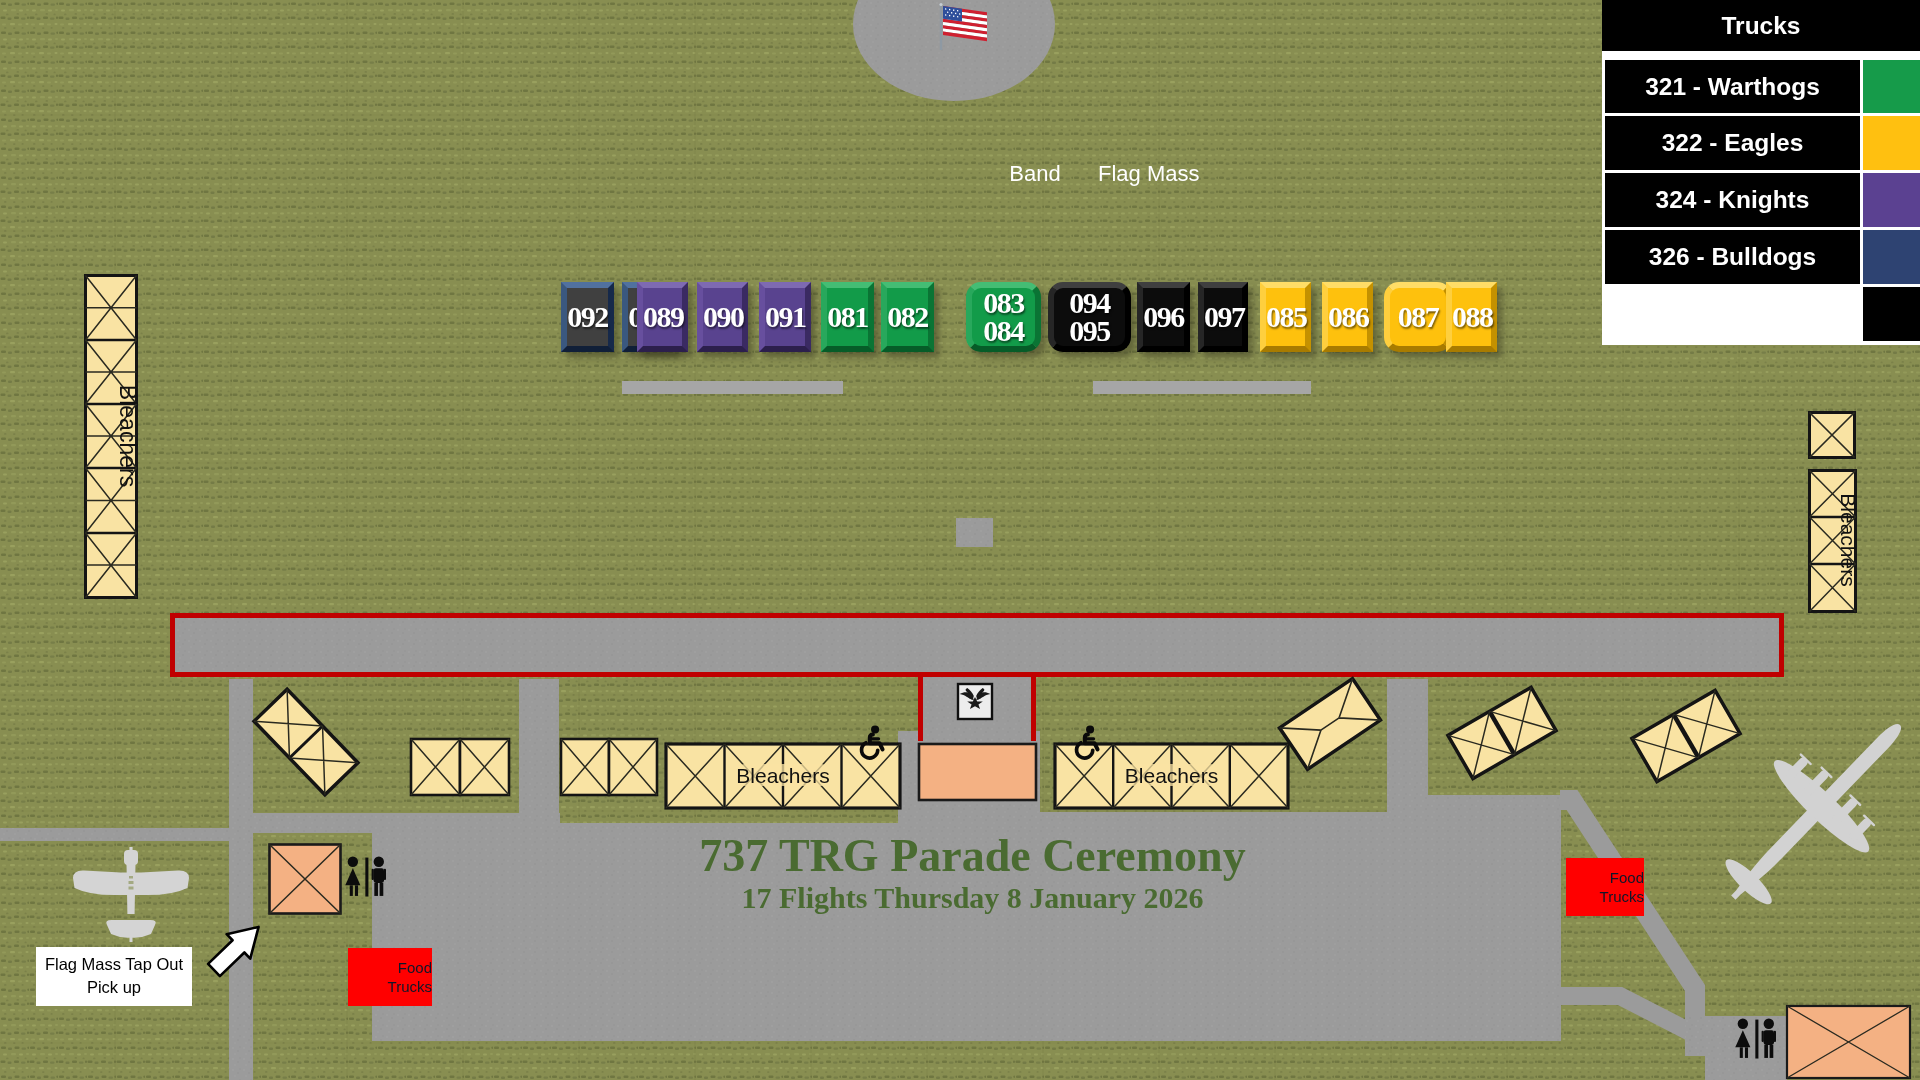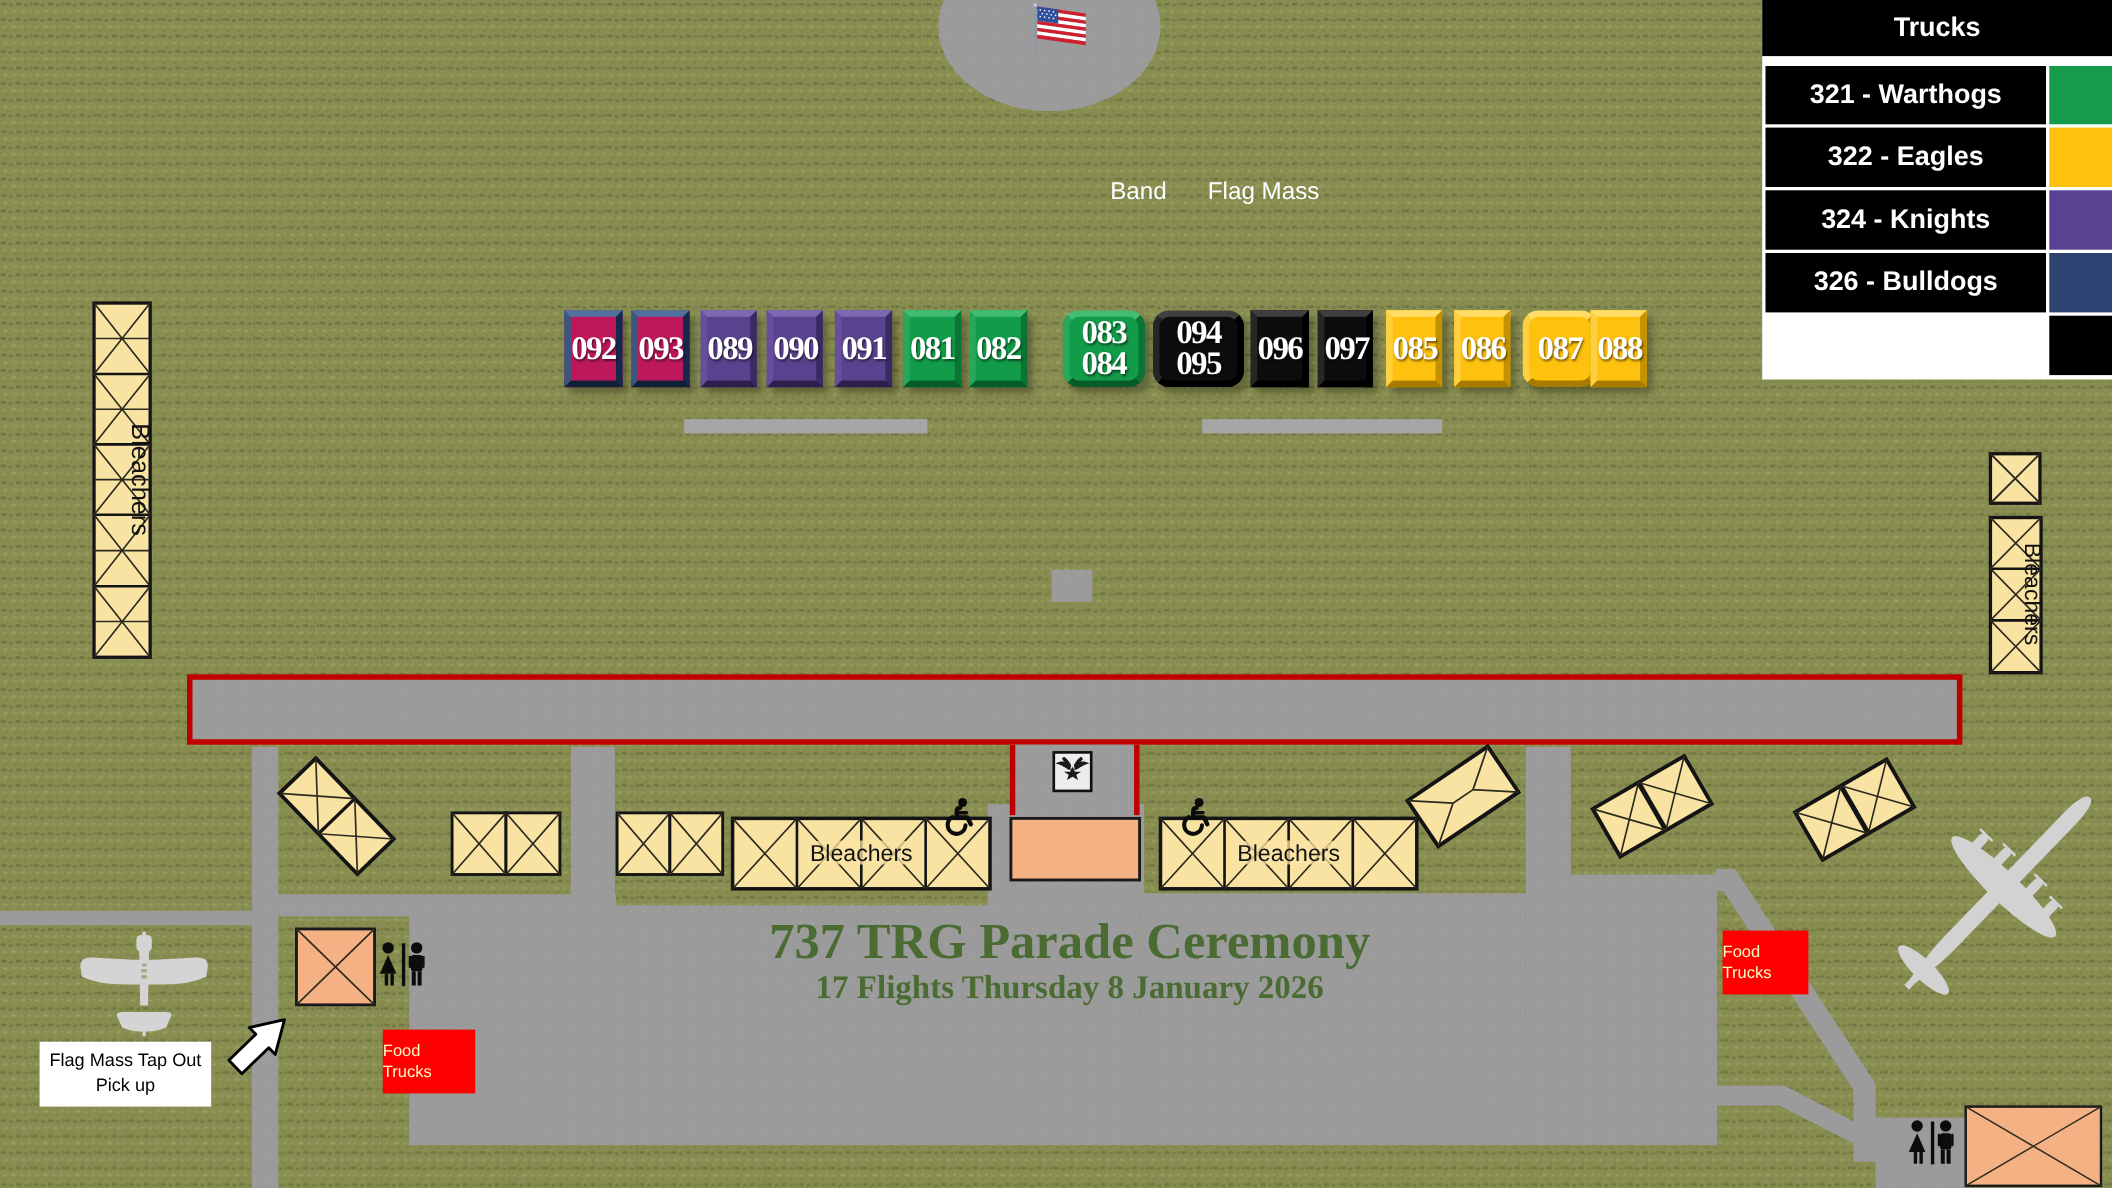--- a/index.html
+++ b/index.html
@@ -2,32 +2,32 @@
 <html><head>
 <meta charset="utf-8">
 <style>
   html,body{margin:0;padding:0;background:#777;}
   #page{position:relative;width:1920px;height:1080px;overflow:hidden;font-family:"Liberation Sans",sans-serif;}
   #bg{position:absolute;left:0;top:0;}
   .fb{position:absolute;top:282px;height:70px;box-sizing:border-box;border:6px solid;
       font:bold 30px "Liberation Serif",serif;letter-spacing:-1.5px;color:#fff;text-align:center;line-height:57px;
       text-shadow:1px 2px 2px rgba(0,0,0,.55);box-shadow:5px 6px 6px rgba(45,45,25,.4);}
   .fb2{line-height:28px;padding-top:1px;border-radius:15px;}
-  .navy{background:#be185d;border-color:#51719f #16294a #101f38 #3a587f;}
+  .navy{background:#404040;border-color:#51719f #16294a #101f38 #3a587f;margin-left:48px;}
   .purp{background:#59438f;border-color:#7e6ab2 #3a2a62 #2c1f4c #674f9e;}
   .gren{background:#129b49;border-color:#44bd74 #0a7434 #065c28 #28a85c;}
   .blak{background:#0c0c0c;border-color:#3f3f3f #000 #000 #262626;}
   .yelo{background:#fec10d;border-color:#ffdd67 #c49100 #a87b00 #fecf3e;}
   #legend{position:absolute;left:1602px;top:0;width:318px;height:345px;background:#fff;}
   .lrow{position:absolute;background:#000;color:#fff;font:bold 24.5px "Liberation Sans",sans-serif;
         text-align:center;}
   .lsw{position:absolute;left:261px;width:57px;}
   .lab{position:absolute;color:#fff;font:22px "Liberation Sans",sans-serif;text-align:center;white-space:nowrap;}
-  .ft{position:absolute;background:#f00;color:#fef9c3;font:15px "Liberation Sans",sans-serif;
-      text-align:left;line-height:19px;padding-top:10px;box-sizing:border-box;}
+  .ft{position:absolute;background:#f00;color:#0f172a;font:15px "Liberation Sans",sans-serif;
+      text-align:right;line-height:19px;padding-top:10px;box-sizing:border-box;margin-top:12px;}
   #title{position:absolute;left:520px;top:829px;width:905px;text-align:center;
          font:bold 46px "Liberation Serif",serif;color:#4a6b31;}
   #subtitle{position:absolute;left:520px;top:881px;width:905px;text-align:center;
          font:bold 30px "Liberation Serif",serif;color:#4a6b31;}
   #wbox{position:absolute;left:36px;top:947px;width:156px;height:59px;background:#fff;color:#000;
         font:16.5px "Liberation Sans",sans-serif;text-align:center;line-height:23px;padding-top:6px;
         box-sizing:border-box;}
 </style>
 </head>
 <body>

